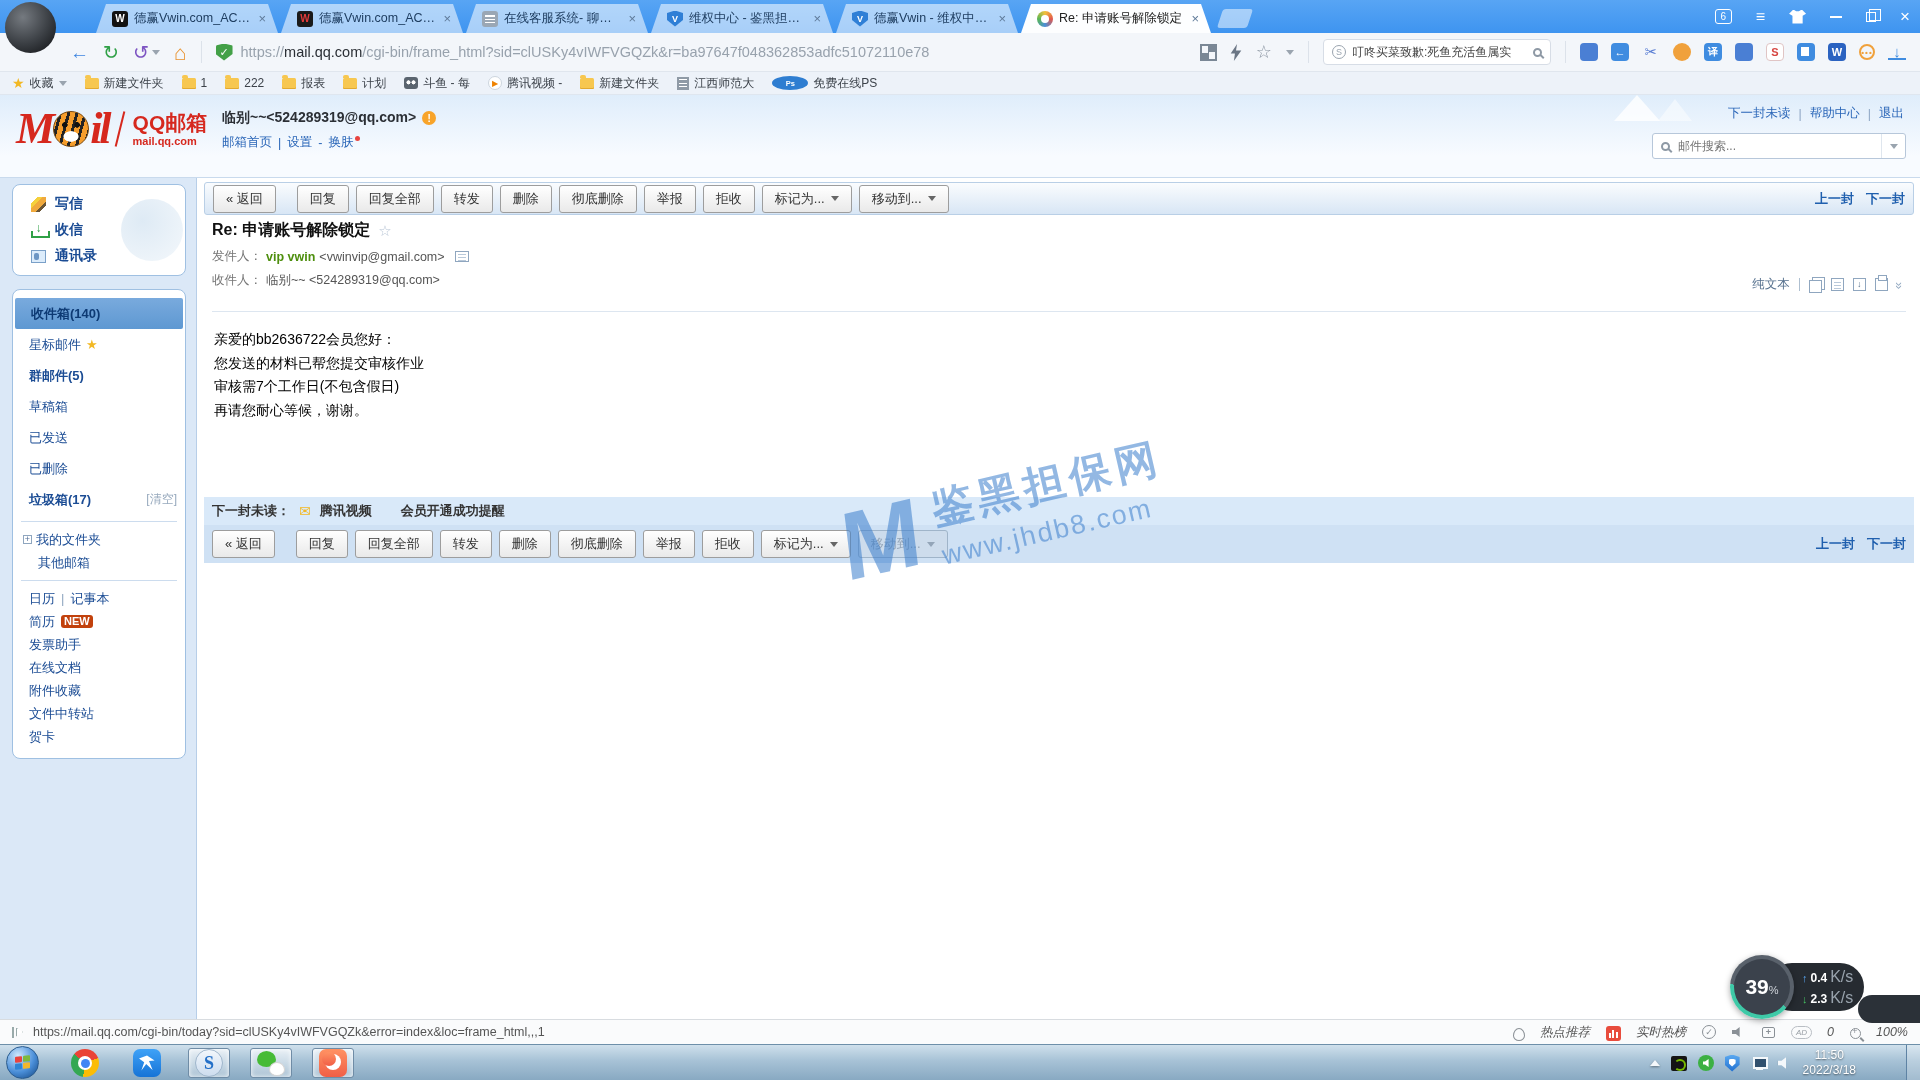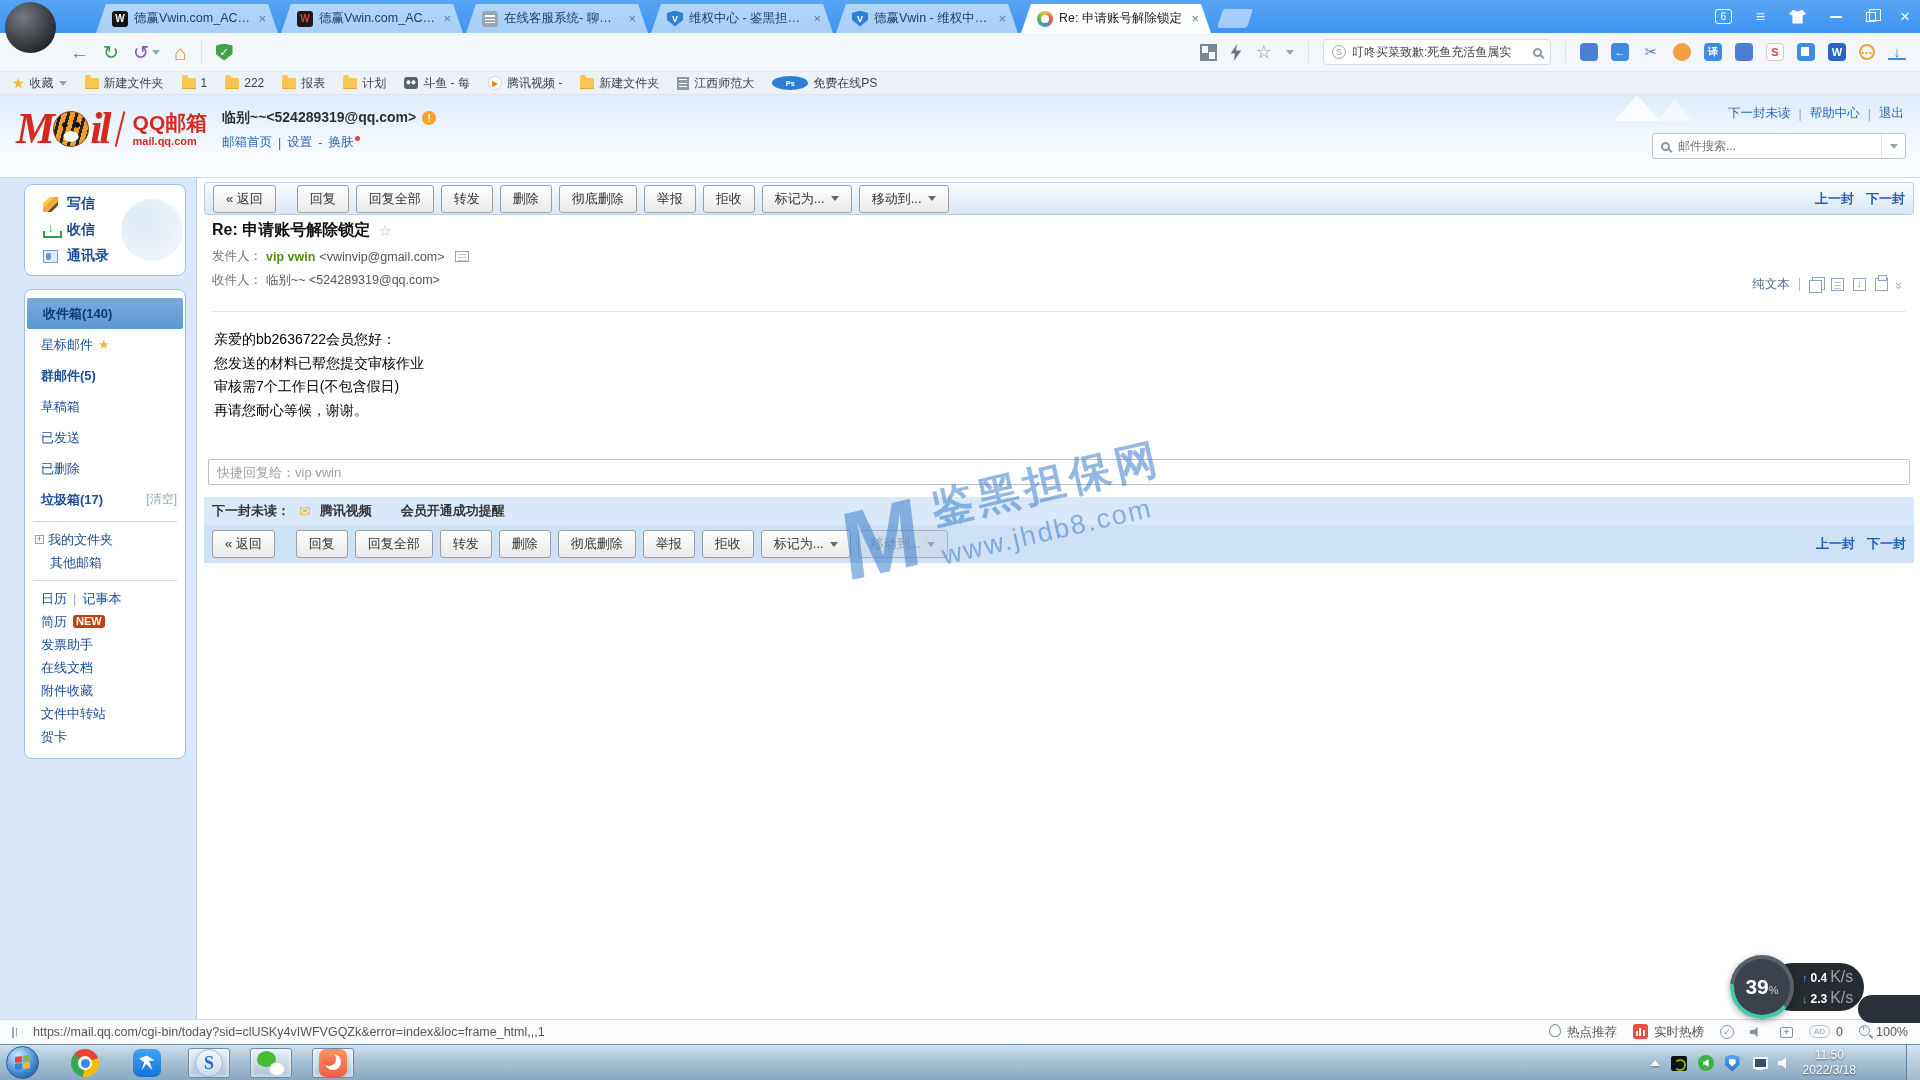--- a/index.html
+++ b/index.html
@@ -142,21 +142,21 @@
   .toplinks .tsep{color:#8fa6c5;}
   .mailsearch{position:absolute;right:14px;top:38px;width:254px;height:26px;background:#fff;
     border:1px solid #b7c7da;border-radius:3px;display:flex;align-items:center;padding:0 0 0 8px;gap:6px;}
   .mailsearch input{border:none;outline:none;flex:1;font-size:12px;color:#555;min-width:0;
     font-family:"Liberation Sans","DejaVu Sans",sans-serif;background:transparent;}
   .ms-dd{width:24px;height:100%;border-left:1px solid #dfe6ee;display:flex;align-items:center;justify-content:center;}
 
   
   .mailbody{position:absolute;left:0;top:178px;width:100%;height:841px;background:#fff;}
   .sidebar{position:absolute;left:0;top:0;width:197px;height:100%;background:#dbe8f7;
-    border-right:1px solid #b7cee8;padding:6px 10px 0 24px;}
+    border-right:1px solid #b7cee8;padding:6px 10px 0 12px;}
   .sbox{background:#fff;border:1px solid #9fc0e2;border-radius:8px;position:relative;overflow:hidden;}
   .sbox1{padding:6px 0;}
   .penguin{position:absolute;right:2px;top:14px;width:62px;height:62px;border-radius:50%;
     background:radial-gradient(circle at 35% 35%,rgba(160,195,225,.35),rgba(160,195,225,.12));}
   .act-row{height:26px;display:flex;align-items:center;gap:9px;padding-left:18px;
     font-size:14px;font-weight:bold;color:#1b4c94;position:relative;}
   .ico-compose{width:15px;height:15px;flex:none;
     background:linear-gradient(135deg,transparent 22%,#f5d03c 22% 38%,#f0a93c 38% 66%,#6b5636 66% 80%,transparent 80%);}
   .ico-receive{width:15px;height:15px;flex:none;position:relative;color:#2fa046;font-size:12px;
     font-weight:bold;text-align:center;line-height:10px;}
@@ -236,21 +236,21 @@
 
   
   .statusbar{position:absolute;left:0;top:1019px;width:100%;height:25px;background:#fafbfc;
     border-top:1px solid #d8dce0;display:flex;align-items:center;padding:0 12px;font-size:12.5px;color:#555;}
   .sb-ic{display:flex;align-items:center;margin-right:10px;}
   .sb-bar{width:2px;height:11px;background:#9aa;}
   .sb-tri{width:0;height:0;border-top:5px solid transparent;border-bottom:5px solid transparent;
     border-left:7px solid transparent;border-left-color:#fff;border:1px solid #9aa;border-right:none;
     width:7px;height:9px;clip-path:polygon(0 0,100% 50%,0 100%);background:#fff;border:1px solid #9aa;margin-left:2px;}
   .sb-right{margin-left:auto;display:flex;align-items:center;gap:16px;}
-  .sb-item{display:flex;align-items:flex-start;gap:6px;}
+  .sb-item{display:flex;align-items:flex-end;gap:15px;font-style:italic;}
   .flame{width:12px;height:13px;border:1.5px solid #8a9096;border-radius:50% 50% 50% 50%/60% 60% 40% 40%;}
   .chart-ic{width:15px;height:15px;background:#e84c3d;border-radius:3px;
     background-image:linear-gradient(#fff,#fff),linear-gradient(#fff,#fff),linear-gradient(#fff,#fff);
     background-size:2px 5px,2px 8px,2px 6px;background-position:3px 7px,6.5px 4px,10px 6px;background-repeat:no-repeat;}
   .shcheck{width:14px;height:14px;border:1.5px solid #8a9096;border-radius:50%;color:#8a9096;
     font-size:9px;display:flex;align-items:center;justify-content:center;}
   .spk{width:14px;height:12px;background:#8a9096;
     clip-path:polygon(0 33%,28% 33%,55% 8%,55% 92%,28% 67%,0 67%);}
   .aid{width:13px;height:11px;border:1.5px solid #8a9096;border-radius:2px;color:#8a9096;font-size:9px;
     line-height:8px;text-align:center;font-weight:bold;}
@@ -386,20 +386,21 @@
     <span class="nav-ic ic-back">←</span>
     <span class="nav-ic ic-reload">↻</span>
     <span style="display:flex;align-items:center;gap:3px;">
       <span class="nav-ic ic-undo">↺</span>
       <span class="tri"></span>
     </span>
     <span class="nav-ic ic-home">⌂</span>
     <span class="vsep"></span>
     <div class="urlbox">
       <span class="shield16">✓</span>
+      <span class="url"><span class="p1">https://</span><span class="p2">mail.qq.com</span><span class="p3">/cgi-bin/frame_html?sid=clUSKy4vIWFVGQZk&amp;r=ba97647f048362853adfc51072110e78</span></span>
     </div>
     <span class="qrgrid"></span>
     <svg width="12" height="17" viewBox="0 0 10 16">
         <path d="M6 0 L0 9 H4 L3 16 L10 6 H5 Z" fill="#6b7685"></path>
       </svg>
     <span class="ic-star">☆</span>
     <span class="tri"></span>
     <span class="vsep"></span>
     <div class="searchbox">
       <span class="s-circle">S</span>
@@ -645,21 +646,20 @@
         <span class="vt-chev">»</span>
       </div>
 
       <div class="mailtext">
         <div>亲爱的bb2636722会员您好：</div>
         <div>您发送的材料已帮您提交审核作业</div>
         <div>审核需7个工作日(不包含假日)</div>
         <div>再请您耐心等候，谢谢。</div>
       </div>
 
-      <input class="qreply" placeholder="快捷回复给：vip vwin" style="">
 
       <div class="strip strip-unread">
         <span class="nu-label">下一封未读：</span>
         <span class="nu-env">✉</span>
         <span class="nu-sender">腾讯视频</span>
         <span class="nu-subject">会员开通成功提醒</span>
       </div>
 
       <div class="strip strip-bottom">
         <button class="mbtn first">« 返回</button>

